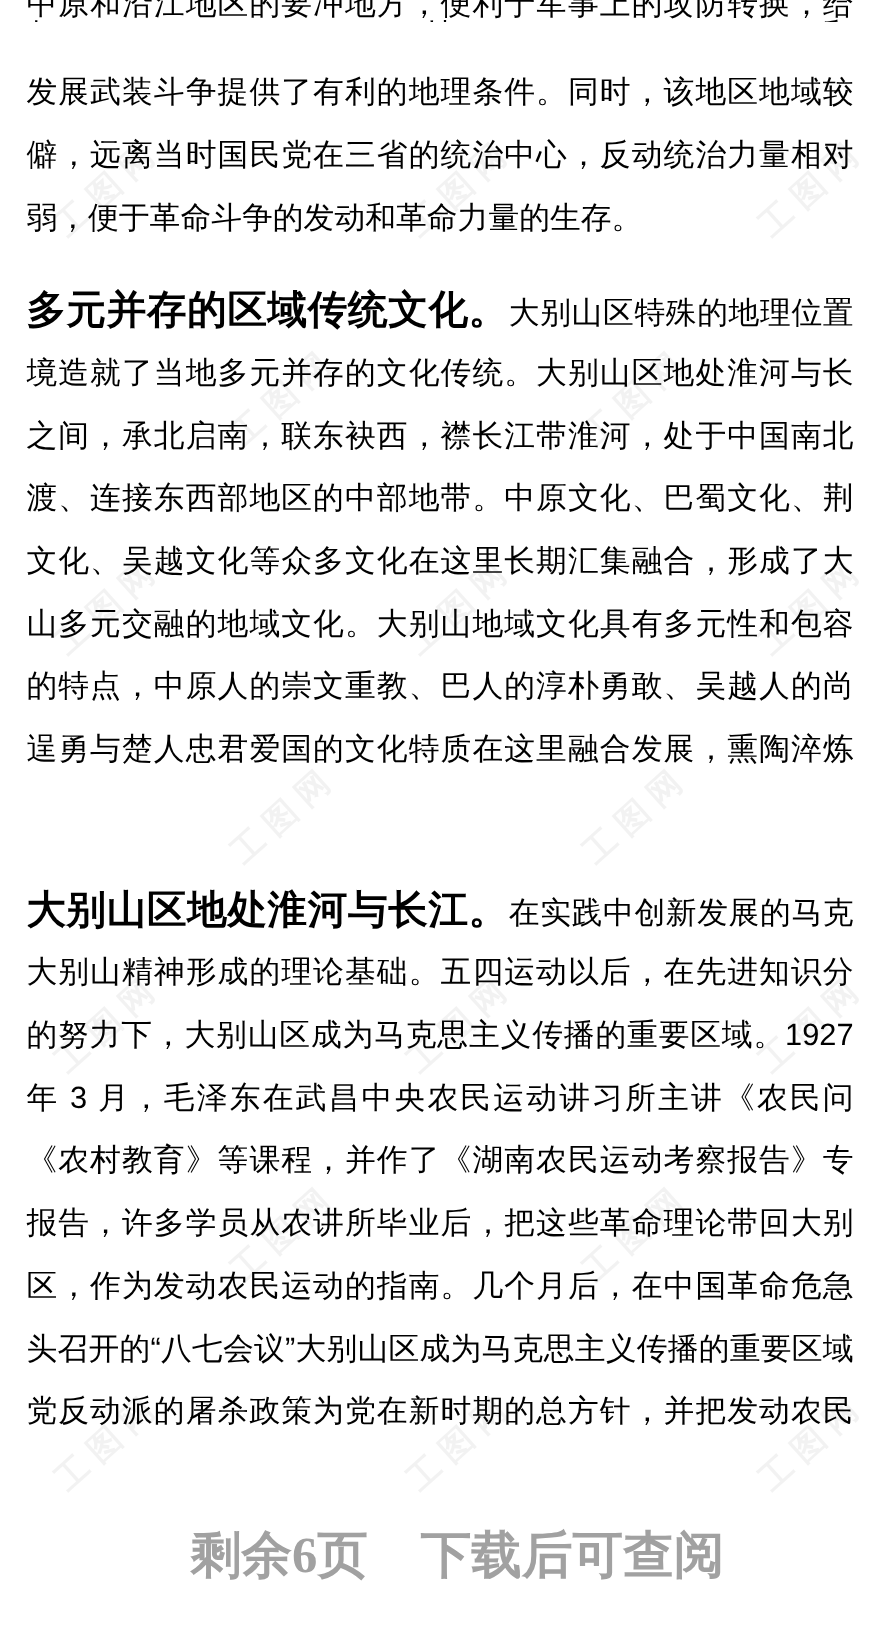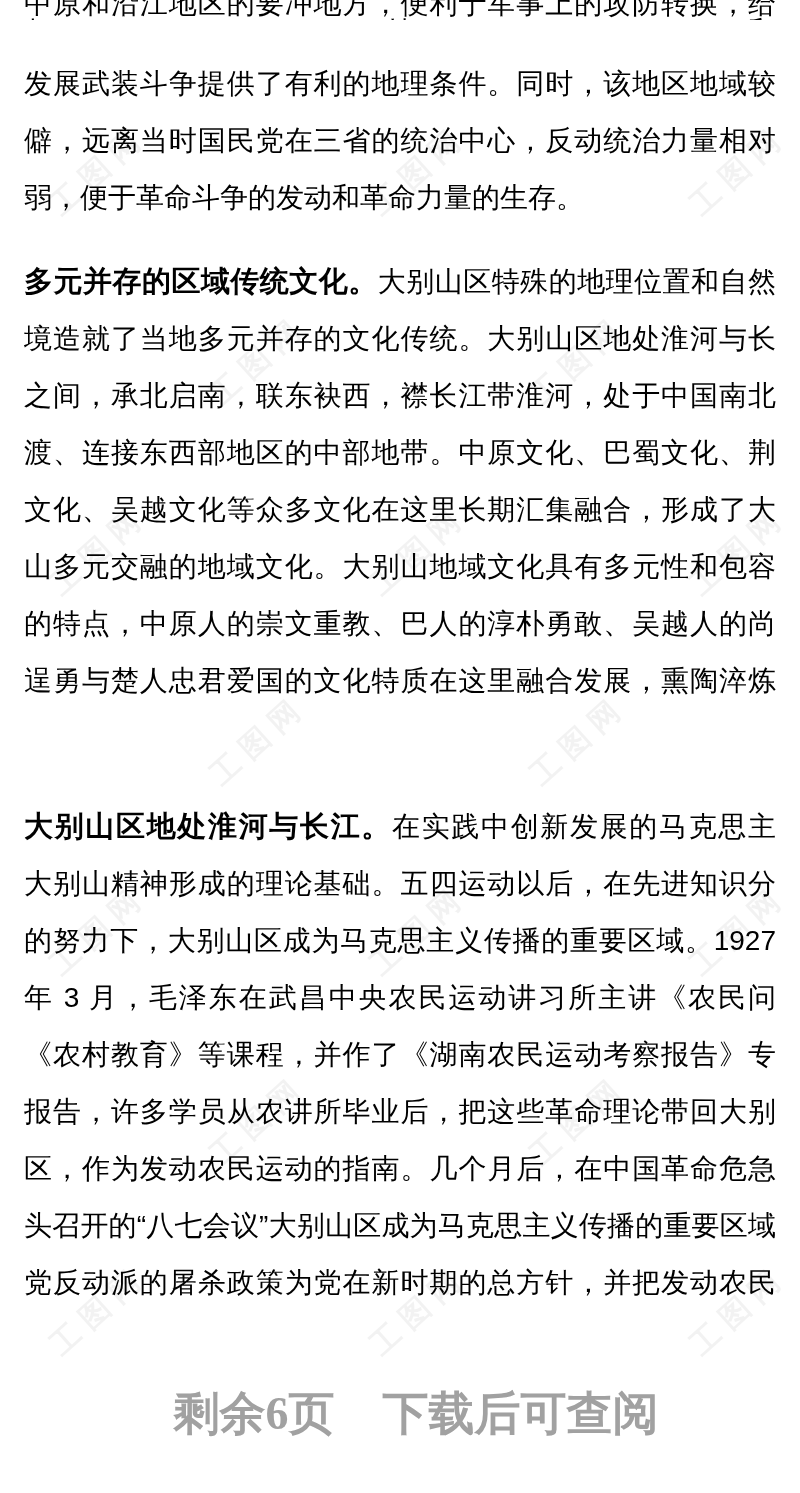--- a/index.html
+++ b/index.html
@@ -33,21 +33,21 @@
   .para{position:absolute;left:0;width:100%;}
   .para-1{top:55px;}
   .para-2{top:253px;}
   .para-3{top:798px;}
   .line{
     height:57px;line-height:57px;font-size:28px;
     text-align:justify;text-align-last:justify;
     overflow:hidden;
   }
   .line.last{text-align-last:left;}
-  .head{font-weight:700;font-size:29px;}
+  .head{font-weight:700;font-size:36px;}
   
   .footer{
     position:absolute;top:1388px;left:16px;width:100%;
     text-align:center;z-index:1;
     font-family:"Liberation Serif","DejaVu Serif",serif;
     font-weight:700;font-size:46px;line-height:1.15;
   }
   .footer .gap{display:inline-block;width:48px;}
 </style>
 </head>

